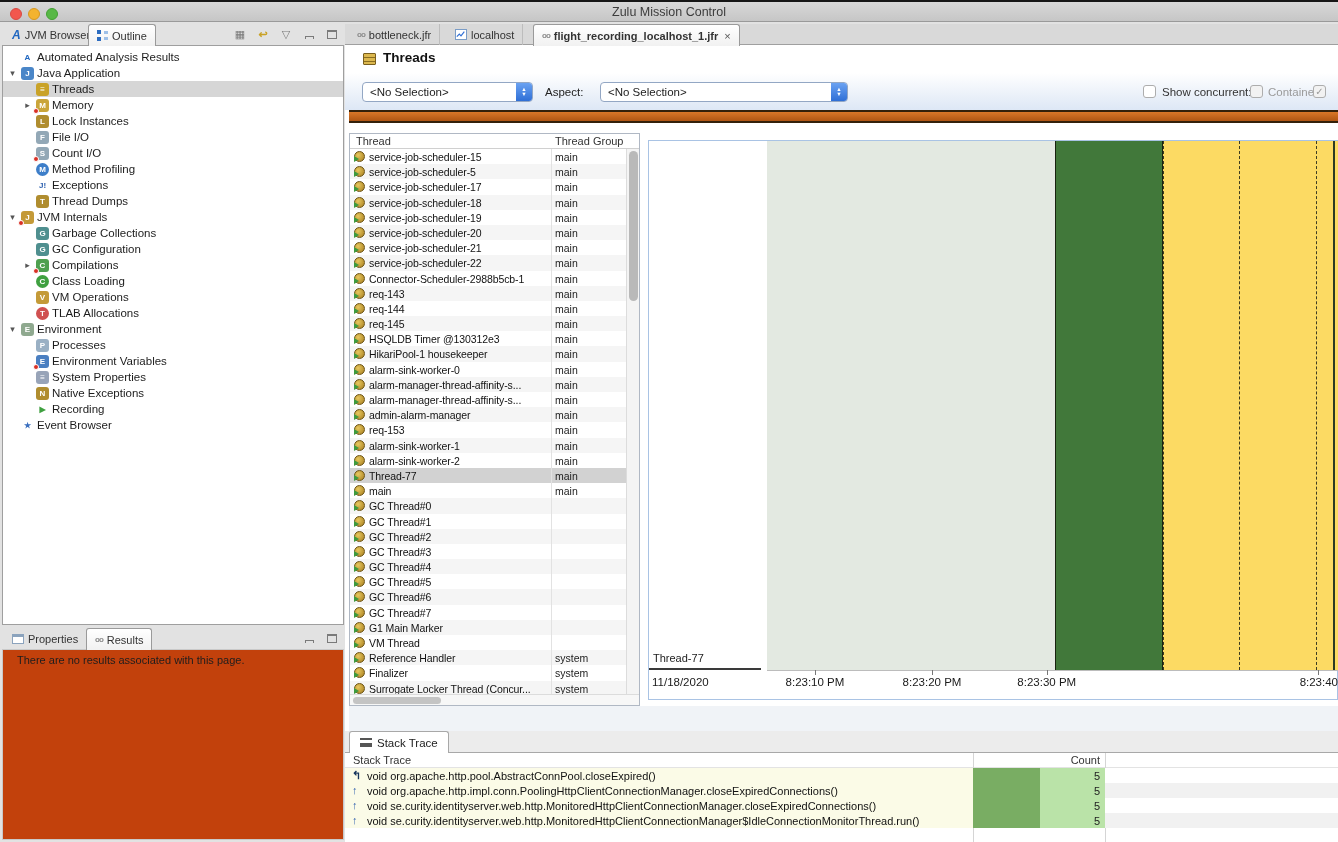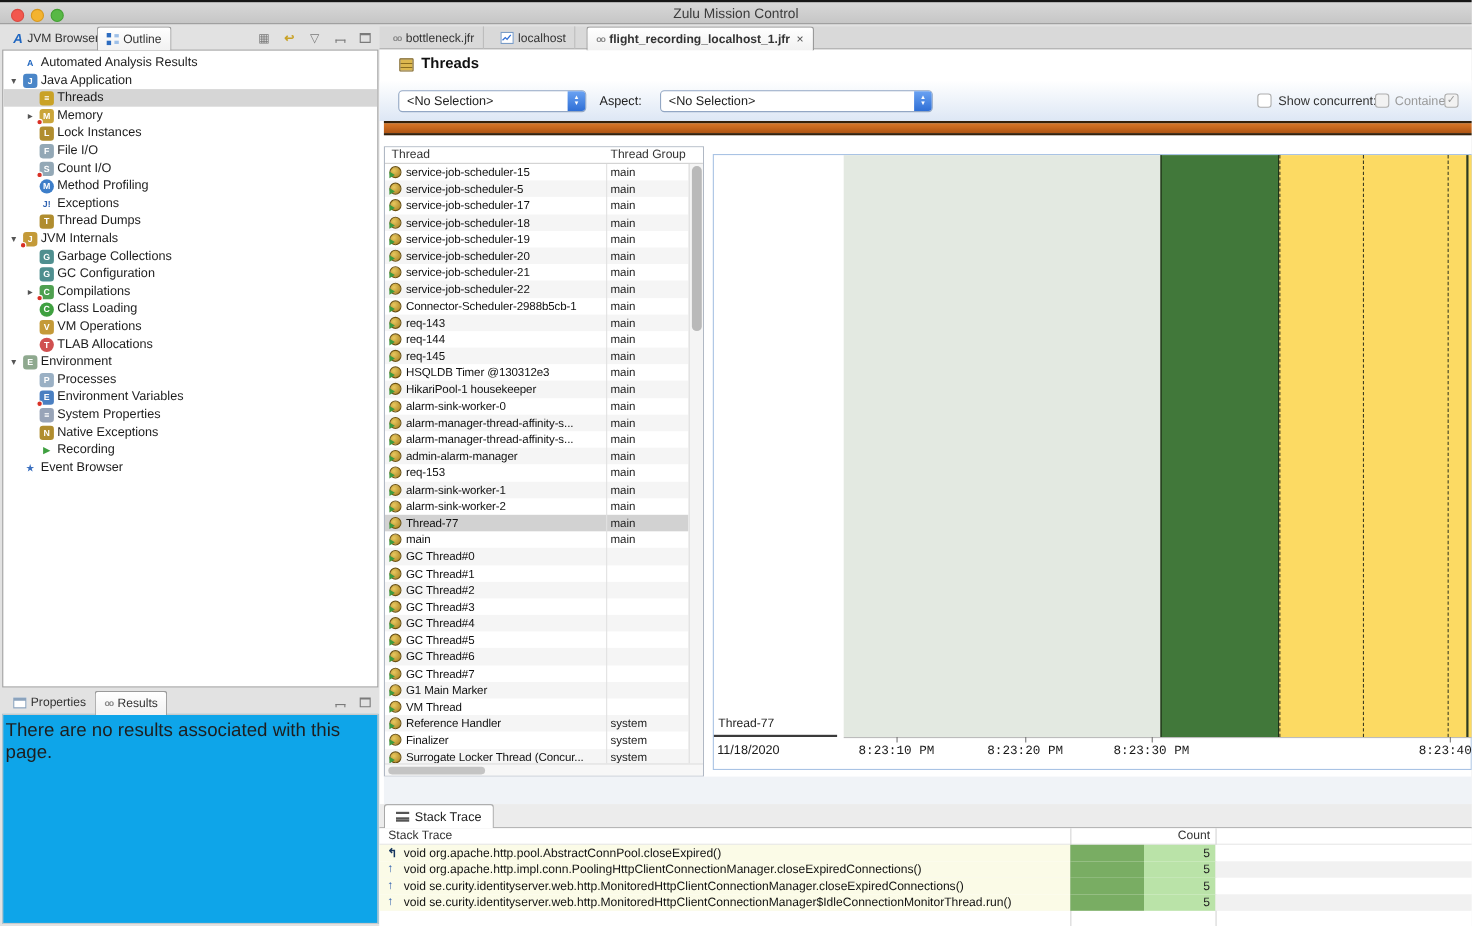--- a/index.html
+++ b/index.html
@@ -39,22 +39,22 @@
   .tree-row .arrow { width:11px; flex:none; font-size:9px; color:#555; text-align:center; }
   .panel-toolbar { position:absolute; right:4px; top:3px; display:flex; gap:7px; align-items:center; }
   .tbi { width:16px; height:15px; display:inline-flex; align-items:center; justify-content:center;
     font-size:11px; color:#7a7a7a; }
   .tbi.gold { color:#c9a227; font-weight:bold; }
   .minbar { width:9px; height:3px; border:1px solid #7a7a7a; border-bottom:none; margin-top:6px; }
   .maxbox { width:10px; height:9px; border:1px solid #7a7a7a; border-top:2px solid #7a7a7a; }
 
   
   #sidebar-bottom { position:absolute; left:2px; top:628px; width:342px; height:212px; }
-  #sidebar-bottom .contentbox { position:absolute; left:0; top:21px; right:0; bottom:0; background:#0ea5e9;
-    border:1px solid #c9c9c9; padding:4px 2px; font-size:17px; color:#1e1e1e; }
+  #sidebar-bottom .contentbox { position:absolute; left:0; top:21px; right:0; bottom:0; background:#c2410c;
+    border:1px solid #c9c9c9; padding:4px 14px; font-size:11px; color:#1e1e1e; }
 
   .az-a { color:#1f66c0; font-weight:bold; font-size:12px; font-style:italic; }
   .outline-ic { width:11px; height:11px; flex:none;
     background:linear-gradient(#2d6cc0,#2d6cc0) 0 0/4px 4px no-repeat,
                linear-gradient(#9ec0e8,#9ec0e8) 7px 1px/4px 3px no-repeat,
                linear-gradient(#2d6cc0,#2d6cc0) 0 7px/4px 4px no-repeat,
                linear-gradient(#9ec0e8,#9ec0e8) 7px 7px/4px 3px no-repeat; }
   .winic { width:12px; height:10px; border:1px solid #8ba3bd; border-top:3px solid #8ba3bd; background:#fff; flex:none; }
   .oo-ic { font-size:8px; font-weight:bold; color:#8a8a8a; letter-spacing:-1px; flex:none; }
   .chart-ic { width:12px; height:11px; border:1px solid #7a9cc6; background:#fff; flex:none; position:relative; }
@@ -122,21 +122,21 @@
   .seg { position:absolute; top:0; height:100%; }
   .seg.outlined { border-left:1px solid #18230f; border-right:1px solid #18230f; }
   .divider { position:absolute; top:0; height:100%; width:0; }
   .divider.dashed { border-left:1px dashed #3c3c20; }
   .divider.solid { border-left:2px solid #2c3a22; }
   #lane-name { position:absolute; left:4px; top:511px; font-size:11px; color:#222; }
   #lane-underline { position:absolute; left:0; top:527px; width:112px; height:2px; background:#3a3a3a; }
   #axis-line { position:absolute; left:118px; top:529px; width:571px; height:1px; background:#bcbcbc; }
   #time-ticks { position:absolute; left:118px; top:529px; width:571px; height:5px; }
   .tmark { position:absolute; top:0; width:1px; height:5px; background:#777; }
-  #axis-labels { position:absolute; left:118px; top:535px; width:571px; height:14px; font-size:11.5px; color:#1a1a1a;font-family:Liberation Mono, monospace; }
+  #axis-labels { position:absolute; left:118px; top:535px; width:571px; height:14px; font-size:11.5px; color:#1a1a1a; }
   .tlab { position:absolute; top:0; transform:translateX(-50%); white-space:nowrap; }
   .tlab.right { transform:translateX(-100%); }
   #date-label { position:absolute; left:3px; top:535px; font-size:11.5px; color:#1a1a1a; }
 
   .gap-strip { position:absolute; left:4px; top:661px; width:989px; height:25px; background:#f0f3f7; }
 
   
   #stack-tabstrip { position:absolute; left:0; top:686px; width:993px; height:22px; background:#ececec;
     border-bottom:1px solid #a8a8a8; }
   #stack-tab { position:absolute; left:4px; top:0; height:22px; display:flex; align-items:center; gap:5px;

